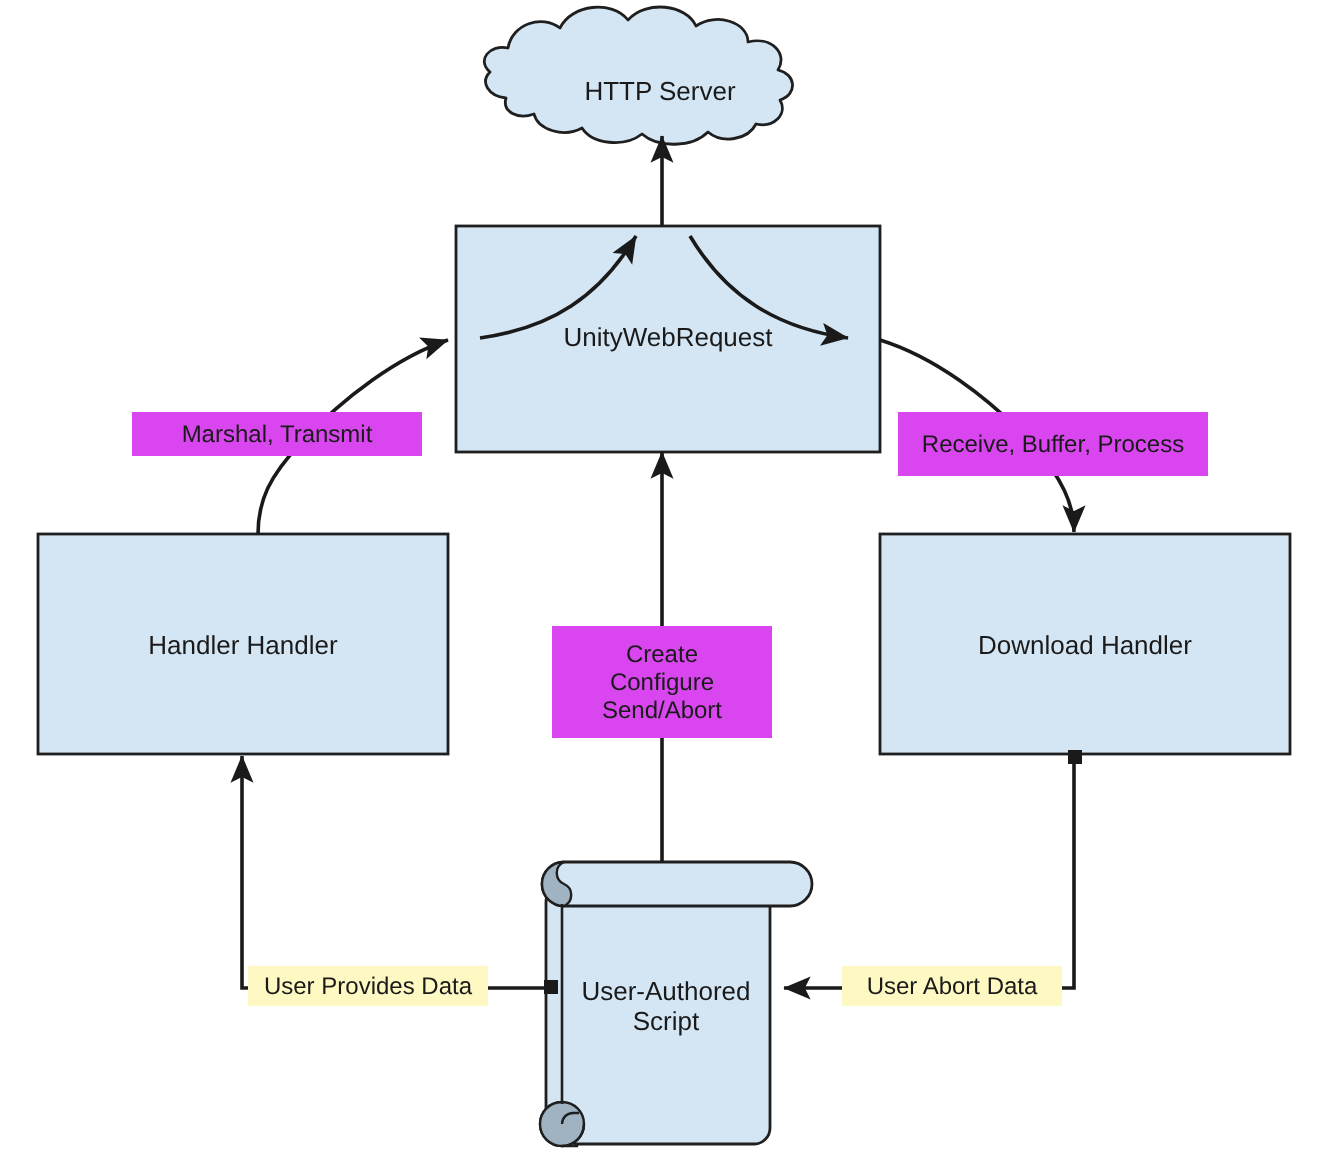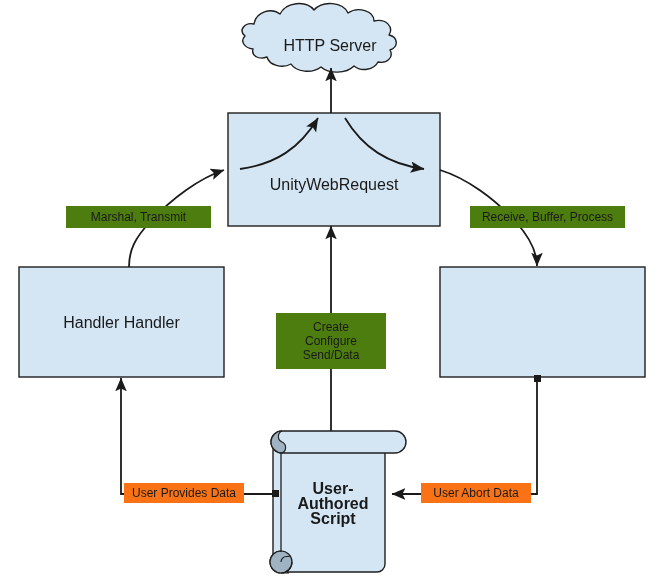--- a/index.html
+++ b/index.html
@@ -26,41 +26,41 @@
     width: 671px;
     height: 585px;
   }
   .node-label {
     position: absolute;
     display: flex;
     align-items: center;
     justify-content: center;
     text-align: center;
     color: #1a1a1a;
-    font-size: 16px;
+    font-size: 13px;
     line-height: 15px;
     pointer-events: none;
     white-space: pre-line;
   }
   .edge-label {
     position: absolute;
     display: flex;
     align-items: center;
     justify-content: center;
     text-align: center;
     color: #1a1a1a;
     font-size: 12px;
     line-height: 14px;
     white-space: pre-line;
   }
   .edge-label.shaded {
-    background: #4d7c0f;
+    background: #d946ef;
   }
   .edge-label.plain {
-    background: #f97316;
+    background: #fef9c3;
   }
 </style>
 </head>
 <body>
 
 <div id="diagram-root">
 
   <svg class="layer" viewBox="0 0 671 585">
     <defs>
       <marker id="arrow" markerWidth="9" markerHeight="9" refX="7.4" refY="3.2" orient="auto" markerUnits="strokeWidth">
@@ -140,33 +140,34 @@
     </g>
 
     <g>
       <path d="M537,378 L537,494 L392,494" fill="none" stroke="#1a1a1a" stroke-width="1.8" marker-end="url(#arrow)"></path>
       <rect x="534" y="375" width="7" height="7" fill="#1a1a1a"></rect>
     </g>
   </svg>
 
   <div class="node-label" style="left:255px; top:34px; width:150px; height:22px;">HTTP Server</div>
 
-  <div class="node-label" style="left:228px; top:158px; width:212px; height:20px;margin-top:16px;">UnityWebRequest</div>
+  <div class="node-label" style="left:228px; top:158px; width:212px; height:20px;">UnityWebRequest</div>
 
   <div class="node-label" style="left:19px; top:312px; width:205px; height:20px;">Handler Handler</div>
 
+  <div class="node-label" style="left:440px; top:312px; width:205px; height:20px;">Download Handler</div>
 
-  <div class="node-label" style="left:281px; top:486px; width:104px; height:34px;font-weight:bold;">User-Authored
+  <div class="node-label" style="left:281px; top:486px; width:104px; height:34px;">User-Authored
 Script</div>
 
   <div class="edge-label shaded" style="left:66px; top:206px; width:145px; height:22px;">Marshal, Transmit</div>
 
-  <div class="edge-label shaded" style="left:470px; top:206px; width:155px; height:22px;">Receive, Buffer, Process</div>
+  <div class="edge-label shaded" style="left:449px; top:206px; width:155px; height:32px;">Receive, Buffer, Process</div>
 
   <div class="edge-label shaded" style="left:276px; top:313px; width:110px; height:56px;">Create
 Configure
-Send/Data</div>
+Send/Abort</div>
 
   <div class="edge-label plain" style="left:124px; top:483px; width:120px; height:20px;">User Provides Data</div>
 
   <div class="edge-label plain" style="left:421px; top:483px; width:110px; height:20px;">User Abort Data</div>
 
 </div>
 
 </body></html>

